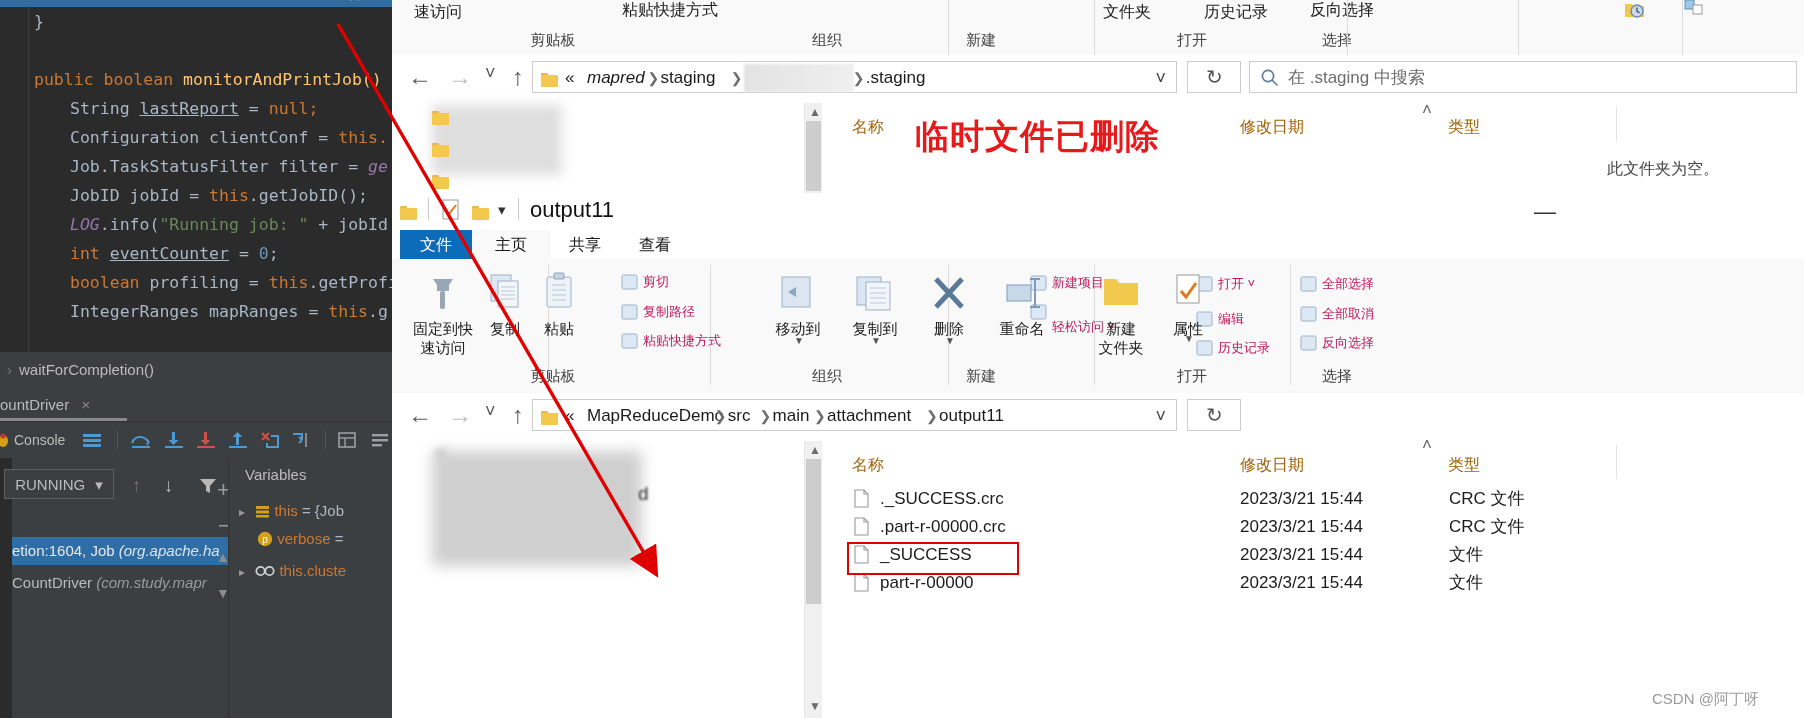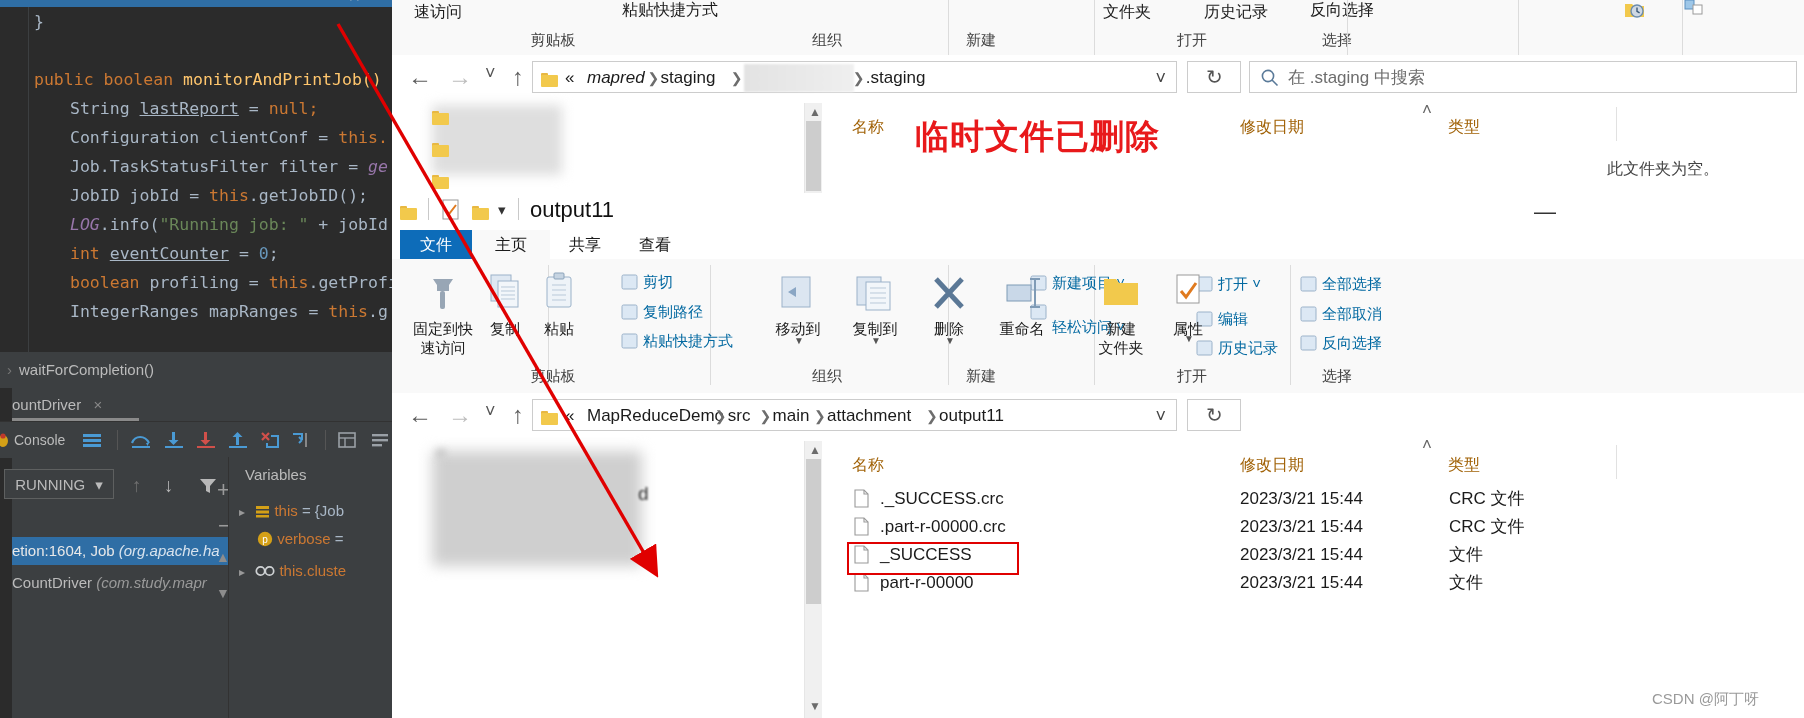--- a/index.html
+++ b/index.html
@@ -29,21 +29,21 @@
   .num{color:#6897bb;}
   .fld{color:#9876aa;font-style:italic;}
   .und{text-decoration:underline;}
 
   
   #crumbbar{left:0;top:352px;width:393px;height:36px;background:#3c3f41;
     color:#bbbbbb;font-size:15px;line-height:36px;}
   #crumbbar .sep{color:#777;padding:0 7px;}
 
   
-  #tabrow{left:0;top:388px;width:393px;height:33px;background:#3c3f41;margin-left:12px;}
+  #tabrow{left:0;top:388px;width:393px;height:33px;background:#3c3f41;}
   #tabrow .tab{position:absolute;left:0;top:0;height:33px;line-height:33px;color:#bbbbbb;font-size:15px;}
   #tabunder{position:absolute;left:0;top:30px;width:127px;height:3px;background:#8a8a8a;}
   .tabclose{color:#888;font-size:15px;margin-left:8px;}
 
   
   #dbgbar{left:0;top:421px;width:393px;height:36px;background:#3c3f41;border-top:1px solid #323232;}
   #dbgbar .lbl{position:absolute;color:#bbb;font-size:14px;line-height:36px;}
   .ticon{position:absolute;top:8px;width:20px;height:20px;}
   .vsep{position:absolute;top:8px;width:1px;height:20px;background:#555;}
 
@@ -93,21 +93,21 @@
   
   #exp2{left:392px;top:193px;width:1412px;height:525px;background:#ffffff;}
   #exp2 .titlebar{position:absolute;left:0;top:0;width:1412px;height:37px;background:#fff;}
   .tabs{position:absolute;left:0;top:37px;width:1412px;height:29px;}
   .rtab{position:absolute;top:0;height:29px;line-height:29px;text-align:center;font-size:16px;color:#1b1b1b;}
   .rtab.filetab{background:#0d6cb9;color:#fff;}
   .rtab.active{background:#f9f9f9;}
   #exp2 .ribbon2{position:absolute;left:0;top:66px;width:1412px;height:134px;background:#f9f9f9;border-bottom:1px solid #dcdcdc;}
   .ribbtn{position:absolute;text-align:center;font-size:15px;color:#1b1b1b;}
   .ribbtn .cap{display:block;margin-top:2px;line-height:17px;}
-  .ribsmall{position:absolute;font-size:15px;color:#0369a1;white-space:nowrap;}
+  .ribsmall{position:absolute;font-size:13px;color:#be185d;white-space:nowrap;}
 
   
   #arrow{position:absolute;left:0;top:0;width:1804px;height:718px;pointer-events:none;}
   .redbox{position:absolute;border:2px solid #e00000;}
   .redtext{position:absolute;color:#e8191b;font-weight:bold;font-size:34px;letter-spacing:1px;
     font-family:"DejaVu Sans","Liberation Sans",sans-serif;}
   .watermark{position:absolute;color:#9a9a9a;font-size:15px;}
   .blurpatch{position:absolute;background:#dedede;filter:blur(6px);border-radius:2px;}
   .blurpatch2{position:absolute;background:#cfcfcf;filter:blur(7px);border-radius:2px;}
 </style>

